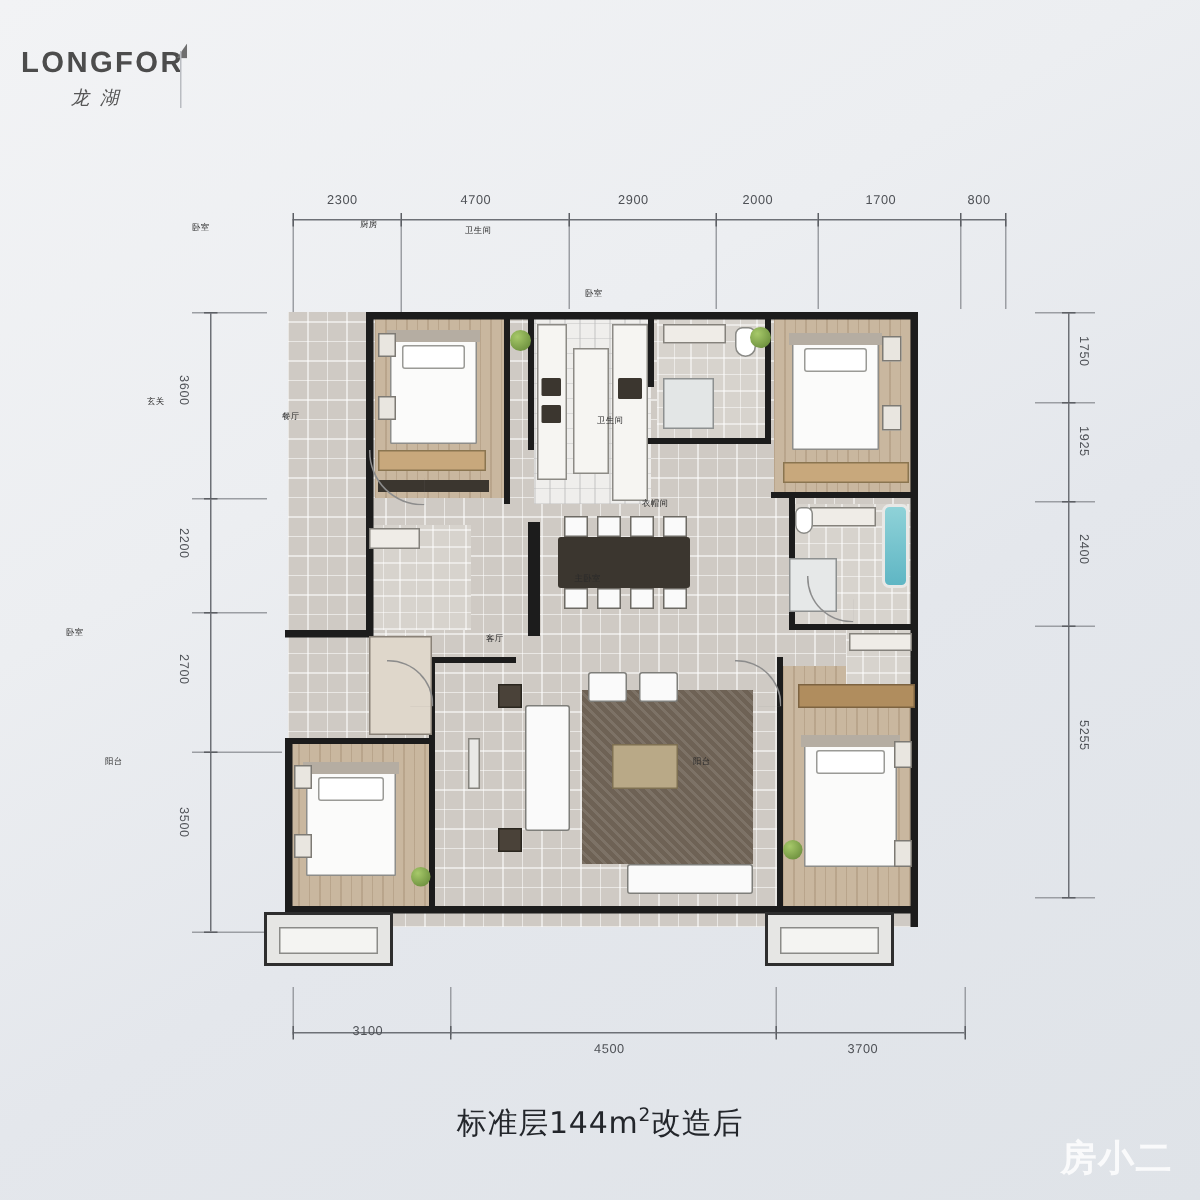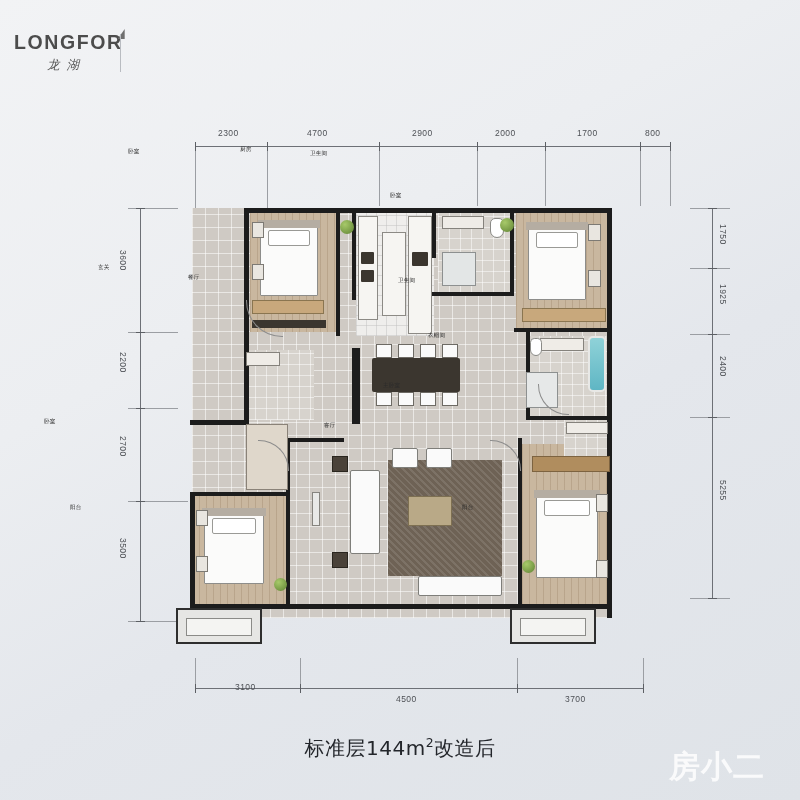--- a/index.html
+++ b/index.html
@@ -81,22 +81,22 @@
   .sofa{background:#fafafa;border:1px solid #7e7e7a;border-radius:2px;}
   .cab{background:#efece7;border:1px solid #85827c;}
   .dark{background:#3b362f;}
   .counter{background:#f6f5f2;border:1px solid #8c8a85;}
   .tub{background:linear-gradient(180deg,#8fd2d8,#5fb6c4);border:2px solid #e8e8e6;border-radius:5px;}
   .plant{background:radial-gradient(circle at 35% 32%,#a7c96a,#5f8233);border-radius:50%;}
   .door-arc{position:absolute;border:1px solid #8c8c8c;border-radius:0;background:transparent;}
 
   #title{position:absolute;left:0;top:735px;width:800px;text-align:center;
      font-family:"DejaVu Sans",sans-serif;font-size:20px;color:#23262b;letter-spacing:.5px;}
-  #watermark{position:absolute;right:35px;bottom:12px;
-     font-family:"DejaVu Sans",sans-serif;font-size:31px;font-weight:700;
+  #watermark{position:absolute;right:18px;bottom:12px;
+     font-family:"DejaVu Sans",sans-serif;font-size:24px;font-weight:700;
      color:rgba(255,255,255,.82);letter-spacing:1px;}
   .sup{font-size:.62em;vertical-align:super;}
 </style>
 </head>
 <body>
 
 <div id="header">
 
   <div id="logo-longfor">
     <div style="position:relative;display:inline-block;">

